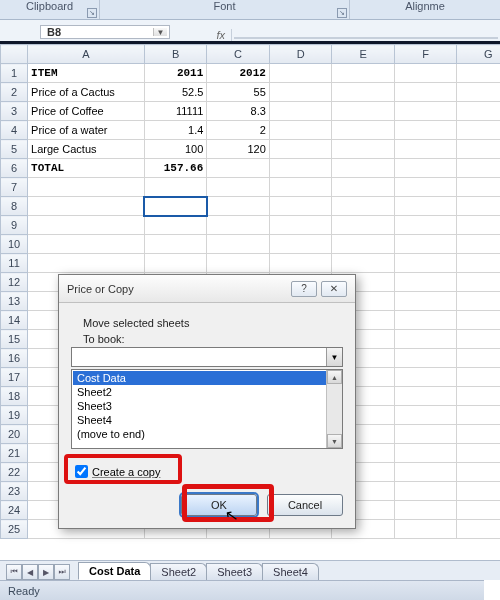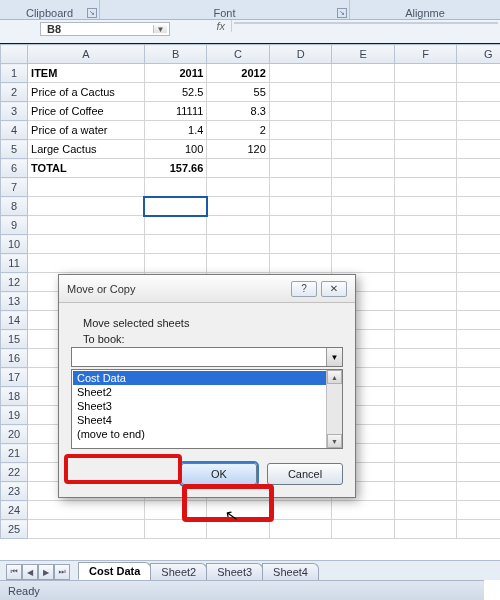--- a/index.html
+++ b/index.html
@@ -21,43 +21,43 @@
     align-items: center;
     color: #4a5568;
     font-size: 11px;
   }
   .ribbon-group {
     text-align: center;
     border-right: 1px solid #b8c4d4;
     padding: 0 20px;
     height: 100%;
     display: flex;
-    align-items: flex-end;
+    align-items: flex-start;
     justify-content: center;
     position: relative;
   }
   .ribbon-group .launcher {
     position: absolute;
     right: 2px;
     bottom: 1px;
     width: 10px;
     height: 10px;
     border: 1px solid #8a9ab0;
     font-size: 7px;
     line-height: 8px;
     text-align: center;
     color: #5a6a80;
   }
   
   .formula-bar {
     display: flex;
-    align-items: flex-start;
+    align-items: flex-end;
     height: 24px;
     background: #eef3f9;
-    border-bottom: 1px solid #0f172a;
+    border-bottom: 3px solid #0f172a;
   }
   .name-box {
     width: 130px;
     background: #fff;
     border: 1px solid #b0b8c4;
     margin: 2px 2px 2px 40px;
     display: flex;
     align-items: center;
     padding: 0 6px;
     font-weight: bold;
@@ -124,21 +124,21 @@
     text-align: center;
   }
   table.grid .colA { width: 112px; }
   table.grid .colB { width: 60px; }
   table.grid .colC { width: 60px; }
   table.grid .colD { width: 60px; }
   table.grid .colE { width: 60px; }
   table.grid .colF { width: 60px; }
   table.grid .colG { width: 60px; }
   .num { text-align: right; }
-  .bold { font-weight: bold; }
+  .bold { font-weight: bold; font-family: Liberation Mono, monospace; }
   .sel-cell {
     outline: 2px solid #1a5aa8;
     outline-offset: -1px;
     background: #fff;
   }
   
   .dialog {
     position: absolute;
     left: 58px;
     top: 274px;
@@ -571,21 +571,21 @@
           <td></td>
           <td></td>
           <td></td>
         </tr>
       </tbody>
 </table>
 </div>
 
 <div class="dialog">
   <div class="dialog-title">
-    <span>Move or Copy</span>
+    <span>Price or Copy</span>
     <span class="spacer"></span>
     <span class="winbtn">?</span>
     <span class="winbtn">✕</span>
   </div>
   <div class="dialog-body">
     <label class="blk">Move selected sheets</label>
     <label class="blk">To book:</label>
     <div class="combo">
       <div class="val">Book1.xlsx</div>
       <div class="dd">▼</div>
@@ -595,20 +595,24 @@
       <div class="item">Sheet2</div>
       <div class="item">Sheet3</div>
       <div class="item">Sheet4</div>
       <div class="item">(move to end)</div>
       <div class="scroll">
         <div class="arr">▲</div>
         <div style="flex:1"></div>
         <div class="arr" style="position:absolute;bottom:0;left:0;right:0">▼</div>
       </div>
     </div>
+    <div class="checkbox-row">
+      <input type="checkbox" checked="" style="">
+      <span>Create a copy</span>
+    </div>
     <div class="btn-row">
       <div class="btn primary">
         <span>OK</span>
       </div>
       <div class="btn">
         <span>Cancel</span>
       </div>
     </div>
   </div>
 </div>

